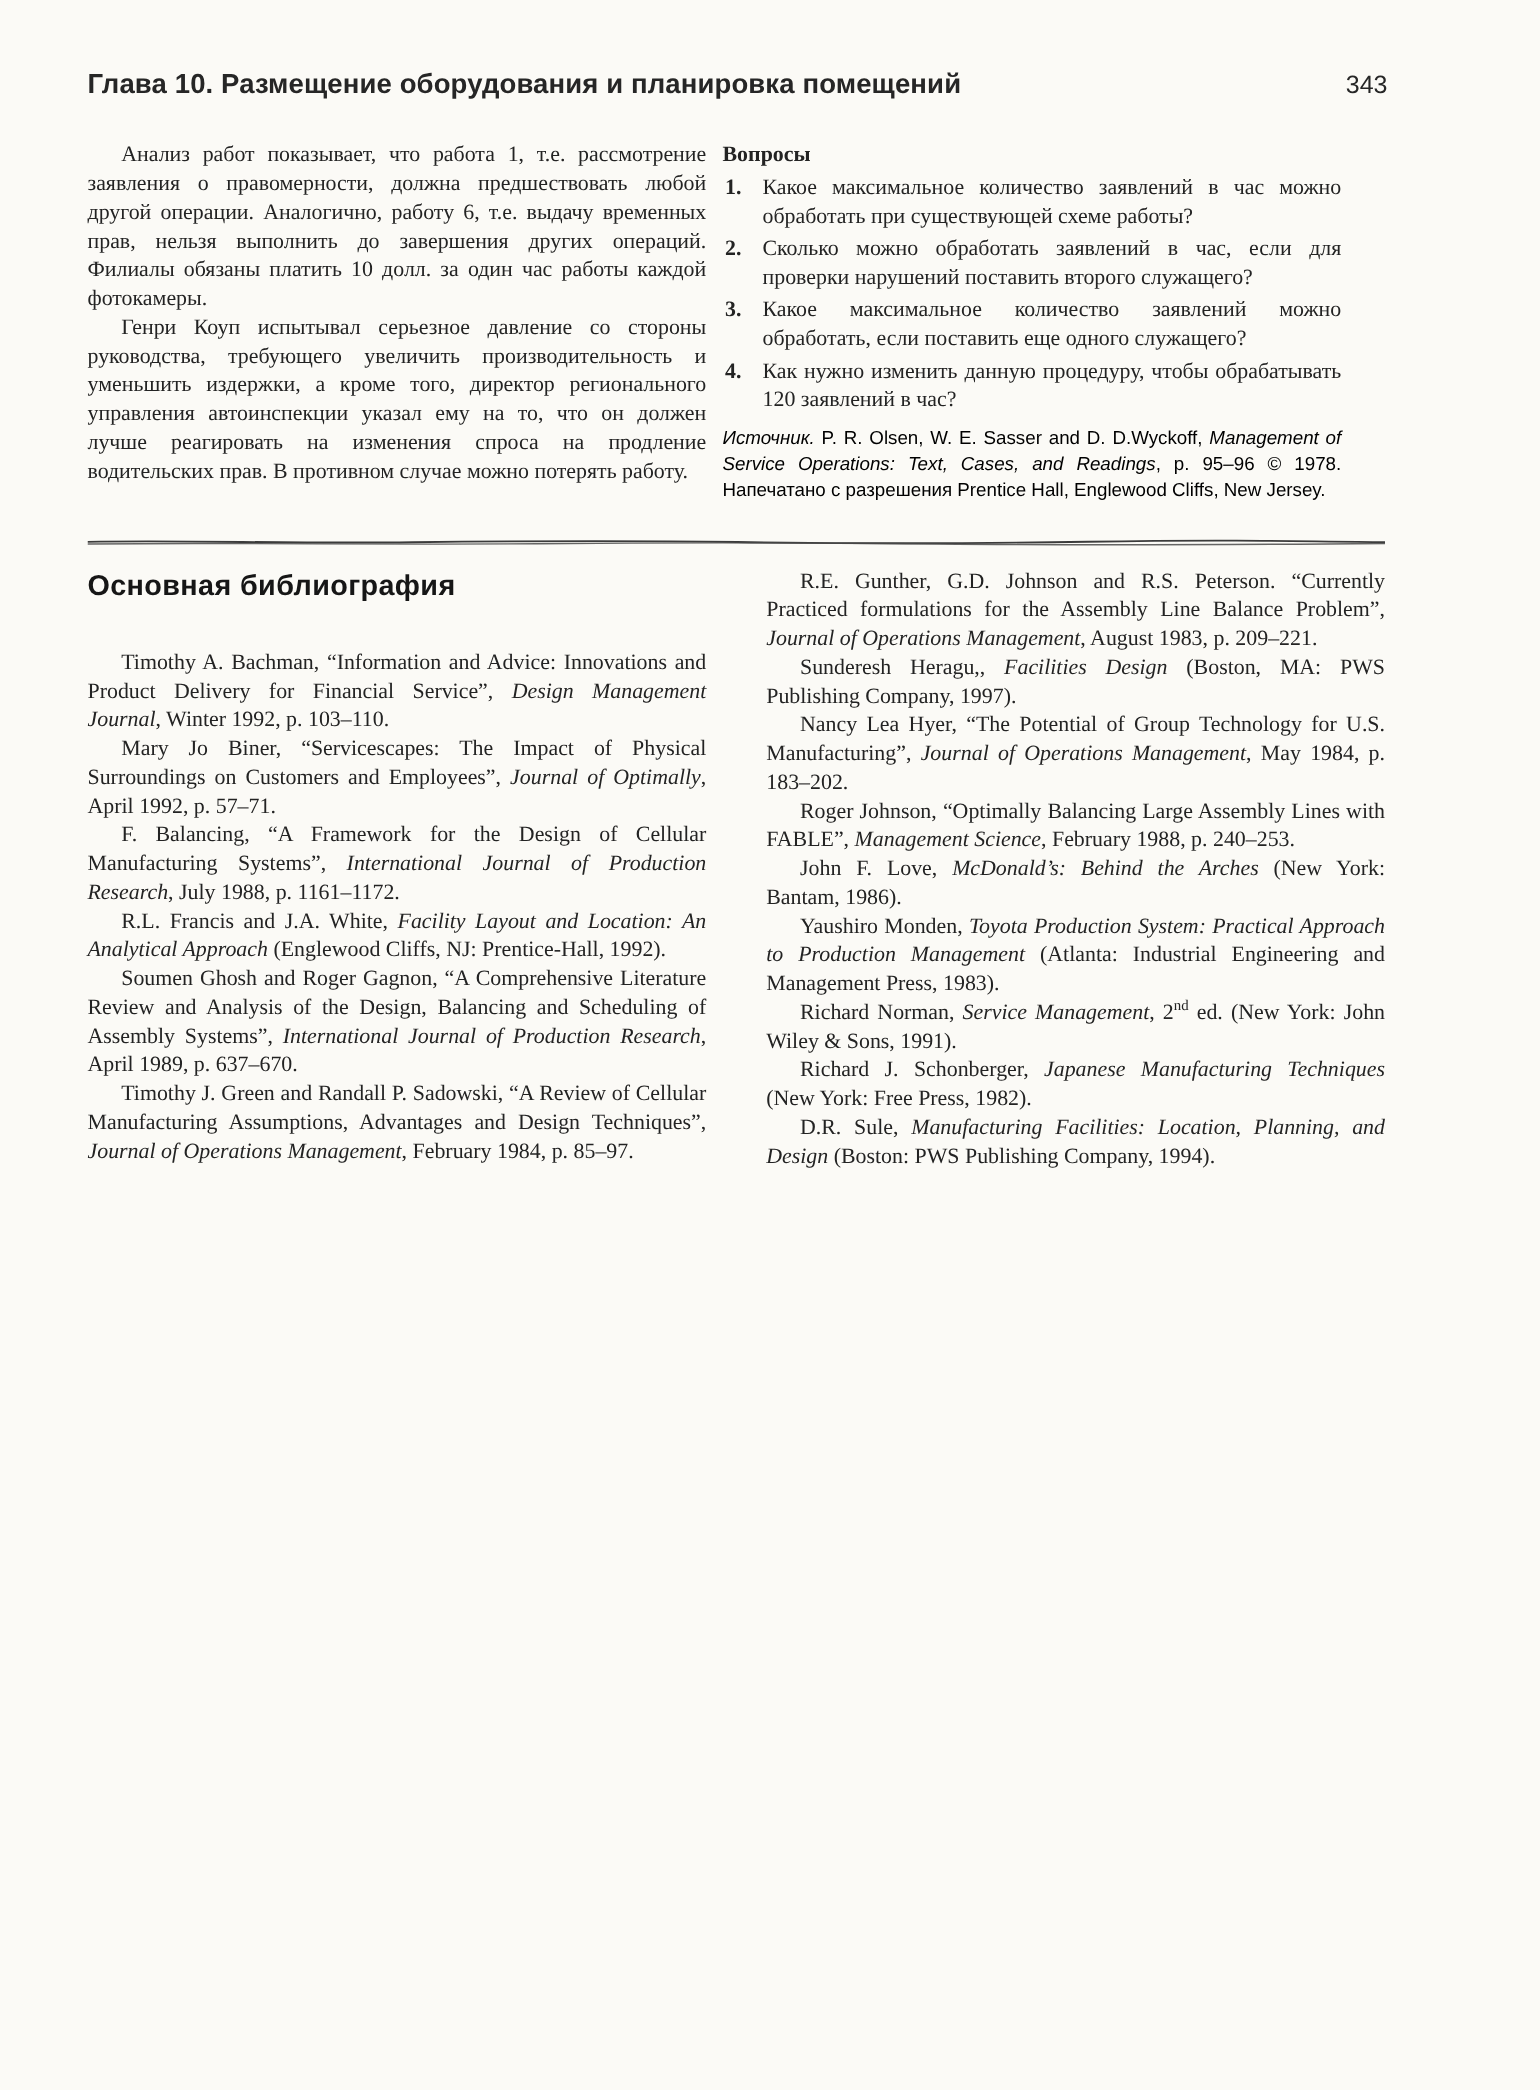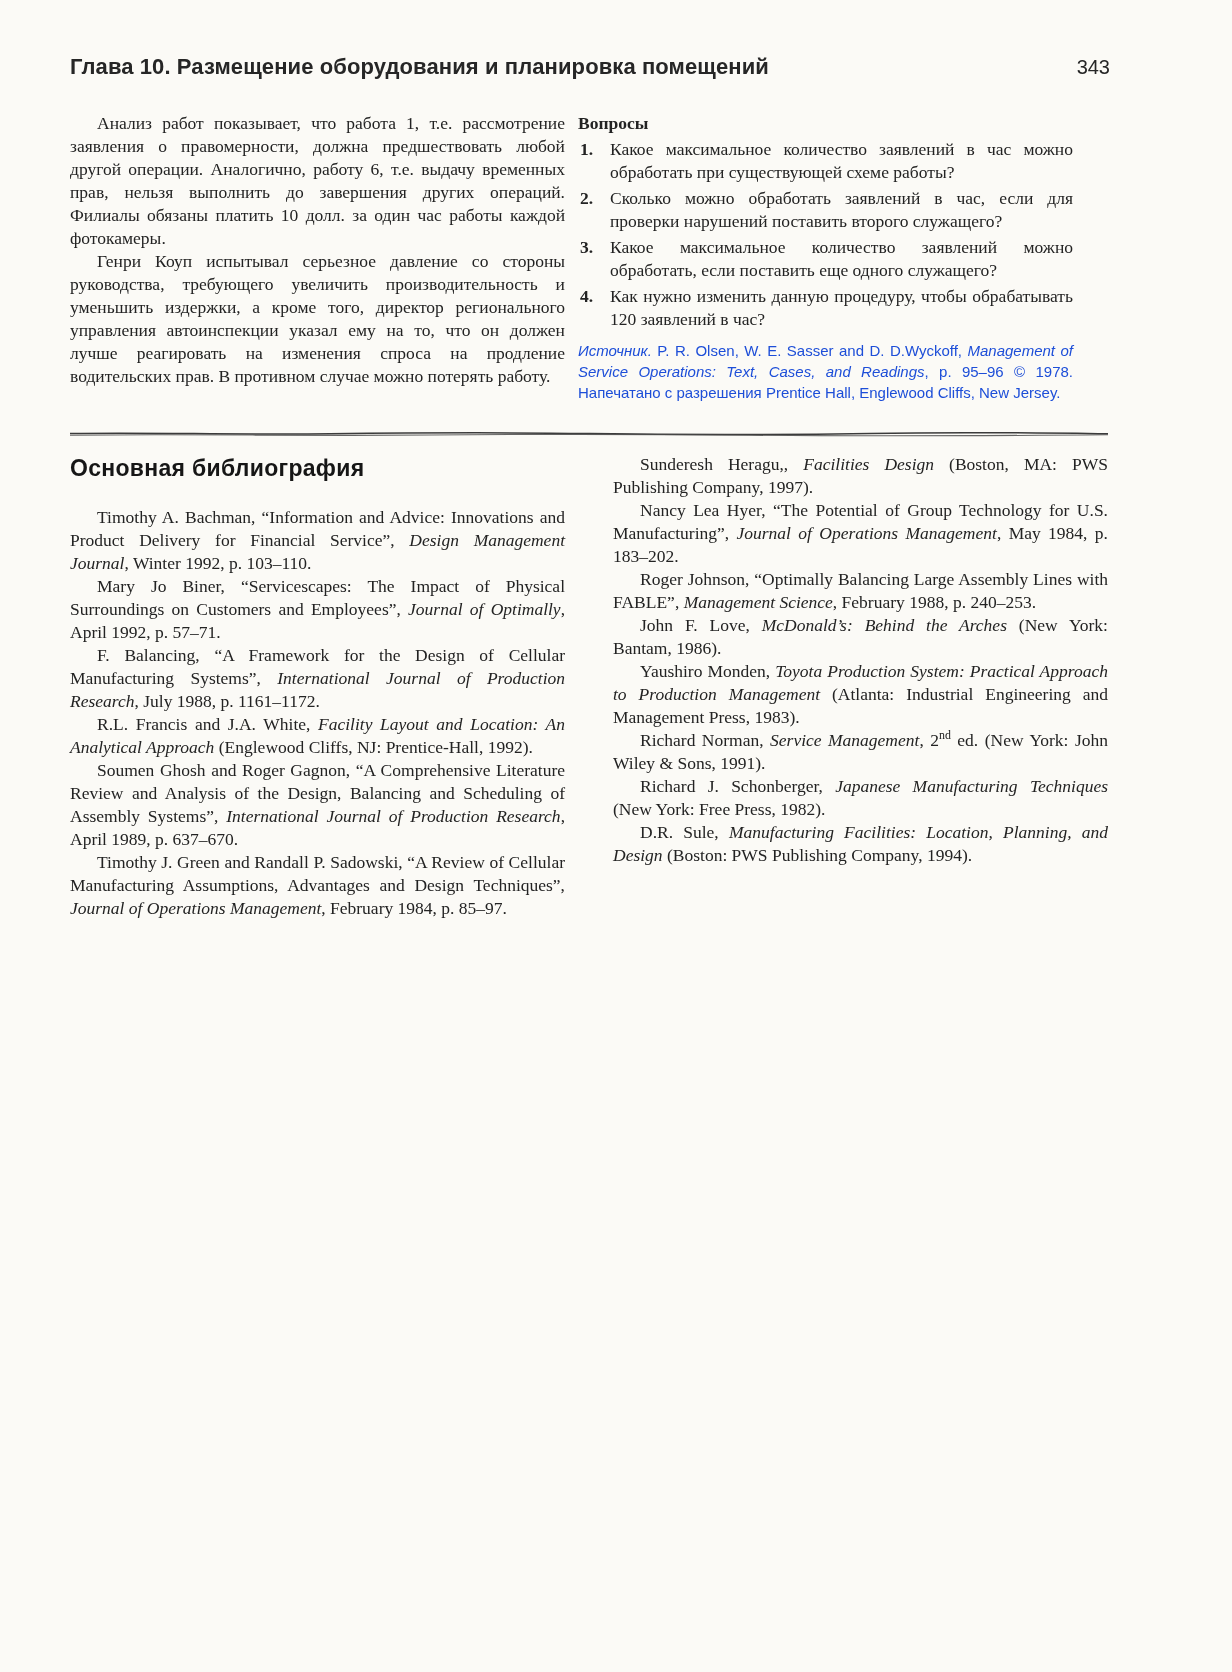--- a/index.html
+++ b/index.html
@@ -31,28 +31,28 @@
     margin:0;text-indent:27px;text-align:justify;
     font-size:17.5px;line-height:23px;
   }
   .q-title{margin:0 0 3px 0;font-weight:bold;font-size:17.5px;line-height:23px;}
   .q-item{display:flex;margin:0 0 3px 0;font-size:17.5px;line-height:23px;}
   .q-num{flex:none;width:32px;font-weight:bold;padding-left:2px;box-sizing:border-box;}
   .q-text{flex:1;text-align:justify;}
   .source{
     margin:9px 0 0 0;
     font-family:"Liberation Sans","DejaVu Sans",sans-serif;
-    font-size:15px;line-height:21px;text-align:justify;color:#1d4ed8;
+    font-size:15px;line-height:21px;text-align:justify;color:#000000;
   }
   .it{font-style:italic;}
   sup{font-size:.68em;line-height:0;}
   .divider{margin:28px 0 16px 0;height:6px;}
   .divider svg{display:block;width:100%;height:6px;}
   .bib-title{
-    margin:2px 0 24px 0;
+    margin:2px 0 36px 0;
     font-family:"Liberation Sans","DejaVu Sans",sans-serif;
     font-weight:bold;font-size:23px;letter-spacing:.3px;color:#161616;
   }
   .entry{
     margin:0;text-indent:27px;text-align:justify;
     font-size:17.5px;line-height:23px;
   }
 </style>
 </head>
 <body>
@@ -109,20 +109,21 @@
             <p class="entry"><span>Timothy A. Bachman, “Information and Advice: Innovations and Product Delivery for Financial Service”, </span><span class="it">Design Management Journal</span><span>, Winter 1992, p. 103–110.</span></p>
             <p class="entry"><span>Mary Jo Biner, “Servicescapes: The Impact of Physical Surroundings on Customers and Employees”, </span><span class="it">Journal of Optimally</span><span>, April 1992, p. 57–71.</span></p>
             <p class="entry"><span>F. Balancing, “A Framework for the Design of Cellular Manufacturing Systems”, </span><span class="it">International Journal of Production Research</span><span>, July 1988, p. 1161–1172.</span></p>
             <p class="entry"><span>R.L. Francis and J.A. White, </span><span class="it">Facility Layout and Location: An Analytical Approach</span><span> (Englewood Cliffs, NJ: Prentice-Hall, 1992).</span></p>
             <p class="entry"><span>Soumen Ghosh and Roger Gagnon, “A Comprehensive Literature Review and Analysis of the Design, Balancing and Scheduling of Assembly Systems”, </span><span class="it">International Journal of Production Research</span><span>, April 1989, p. 637–670.</span></p>
             <p class="entry"><span>Timothy J. Green and Randall P. Sadowski, “A Review of Cellular Manufacturing Assumptions, Advantages and Design Techniques”, </span><span class="it">Journal of Operations Management</span><span>, February 1984, p. 85–97.</span></p>
           </div>
       </div>
       <div class="col">
         <div>
+            <p class="entry"><span>R.E. Gunther, G.D. Johnson and R.S. Peterson. “Currently Practiced formulations for the Assembly Line Balance Problem”, </span><span class="it">Journal of Operations Management</span><span>, August 1983, p. 209–221.</span></p>
             <p class="entry"><span>Sunderesh Heragu,, </span><span class="it">Facilities Design</span><span> (Boston, MA: PWS Publishing Company, 1997).</span></p>
             <p class="entry"><span>Nancy Lea Hyer, “The Potential of Group Technology for U.S. Manufacturing”, </span><span class="it">Journal of Operations Management</span><span>, May 1984, p. 183–202.</span></p>
             <p class="entry"><span>Roger Johnson, “Optimally Balancing Large Assembly Lines with FABLE”, </span><span class="it">Management Science</span><span>, February 1988, p. 240–253.</span></p>
             <p class="entry"><span>John F. Love, </span><span class="it">McDonald’s: Behind the Arches</span><span> (New York: Bantam, 1986).</span></p>
             <p class="entry"><span>Yaushiro Monden, </span><span class="it">Toyota Production System: Practical Approach to Production Management</span><span> (Atlanta: Industrial Engineering and Management Press, 1983).</span></p>
             <p class="entry"><span>Richard Norman, </span><span class="it">Service Management</span><span>, 2</span><sup>nd</sup><span> ed. (New York: John Wiley &amp; Sons, 1991).</span></p>
             <p class="entry"><span>Richard J. Schonberger, </span><span class="it">Japanese Manufacturing Techniques</span><span> (New York: Free Press, 1982).</span></p>
             <p class="entry"><span>D.R. Sule, </span><span class="it">Manufacturing Facilities: Location, Planning, and Design</span><span> (Boston: PWS Publishing Company, 1994).</span></p>
           </div>
       </div>

